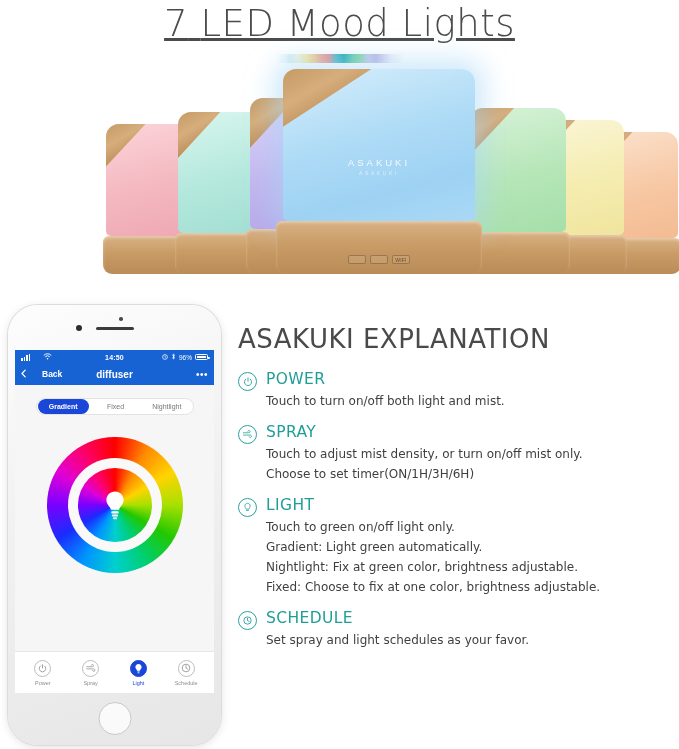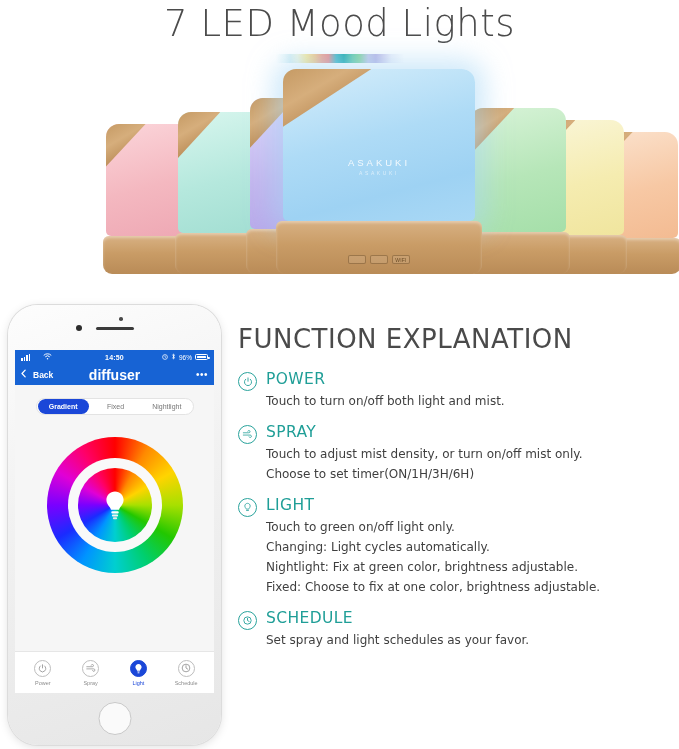--- a/index.html
+++ b/index.html
@@ -10,20 +10,21 @@
     overflow: hidden;
   }
   .page { position: relative; width: 679px; height: 749px; background: #fff; }
 
   
   .header { text-align: center; padding-top: 2px; }
   .headline {
     font-size: 37px; font-weight: 300; color: #4b4b4b;
     letter-spacing: 0.5px; line-height: 44px;
     font-family: "DejaVu Sans", sans-serif;
+    text-decoration: underline;
   }
   .headline .num { font-weight: 300; }
   .subhead {
     font-size: 13.5px; color: #7d7d7d; margin-top: 6px;
     font-family: "DejaVu Sans", sans-serif; letter-spacing: .2px;
   }
   .gradient-bar {
     width: 128px; height: 9px; margin: 8px auto 0;
     border-radius: 1px;
     background: linear-gradient(to right,
@@ -142,24 +143,24 @@
   .battery:after {
     content:""; position:absolute; right:-2.5px; top:1.8px;
     width:1.5px; height:2.5px; background:#fff; border-radius:0 1px 1px 0;
   }
   .battery span { display:block; height:100%; background:#fff; border-radius:.5px; }
 
   .nav-bar {
     height: 21px; background: #1763d4; color: #fff;
     display: flex; align-items: center; padding: 0 6px; position: relative;
   }
-  .nav-back { display: flex; align-items: center; gap: 7px; font-size: 8.5px; font-weight: bold; }
+  .nav-back { display: flex; gap: 16px; font-size: 8.5px; font-weight: bold; }
   .nav-title {
     position: absolute; left: 0; right: 0; text-align: center;
-    font-size: 14px; font-weight: bold;
+    font-size: 10px; font-weight: bold;
   }
   .nav-more { margin-left: auto; font-size: 10px; letter-spacing: .5px; z-index: 2; line-height: 6px; }
 
   .app-body {
     height: 308px; background: #f6f6f6;
     display: flex; flex-direction: column; align-items: center;
   }
   .seg-control {
     margin-top: 13px; width: 158px; height: 17px;
     background: #fff; border-radius: 9px;
@@ -419,21 +420,21 @@
             </div>
             <div class="tab-label">Schedule</div>
           </div>
         </div>
 
       </div>
     </div>
   </div>
 
   <div class="fx">
-    <div class="fx-title">FUNCTION EXPLANATION</div>
+    <div class="fx-title">ASAKUKI EXPLANATION</div>
 
     <div class="fx-item">
       <div class="fx-icon">
         <svg width="10" height="10" viewBox="0 0 12 12">
             <path d="M3.2 2.7a4.3 4.3 0 1 0 5.6 0" stroke="currentColor" stroke-width="1.1" fill="none" stroke-linecap="round"></path>
             <path d="M6 1.1v4" stroke="currentColor" stroke-width="1.1" stroke-linecap="round"></path>
           </svg>
       </div>
       <div class="fx-body">
         <div class="fx-head">POWER</div>
@@ -458,21 +459,21 @@
     <div class="fx-item">
       <div class="fx-icon">
         <svg width="9" height="11" viewBox="0 0 11 13">
             <path d="M5.5 1.4c-1.9 0-3.3 1.5-3.3 3.3 0 1.3.8 2.1 1.3 2.8.2.3.4.6.4 1h3.2c0-.4.2-.7.4-1 .5-.7 1.3-1.5 1.3-2.8 0-1.8-1.4-3.3-3.3-3.3z" stroke="currentColor" stroke-width="1" fill="none"></path>
             <path d="M4.3 10.2h2.4" stroke="currentColor" stroke-width="1" stroke-linecap="round"></path>
           </svg>
       </div>
       <div class="fx-body">
         <div class="fx-head">LIGHT</div>
         <div class="fx-line">Touch to green on/off light only.</div>
-        <div class="fx-line">Changing: Light cycles automatically.</div>
+        <div class="fx-line">Gradient: Light green automatically.</div>
         <div class="fx-line">Nightlight: Fix at green color, brightness adjustable.</div>
         <div class="fx-line">Fixed: Choose to fix at one color, brightness adjustable.</div>
       </div>
     </div>
 
     <div class="fx-item">
       <div class="fx-icon">
         <svg width="11" height="11" viewBox="0 0 12 12">
             <circle cx="6" cy="6" r="4" stroke="currentColor" stroke-width="1" fill="none"></circle>
             <path d="M6 3.6V6l1.8 1.1" stroke="currentColor" stroke-width="1" fill="none" stroke-linecap="round"></path>

